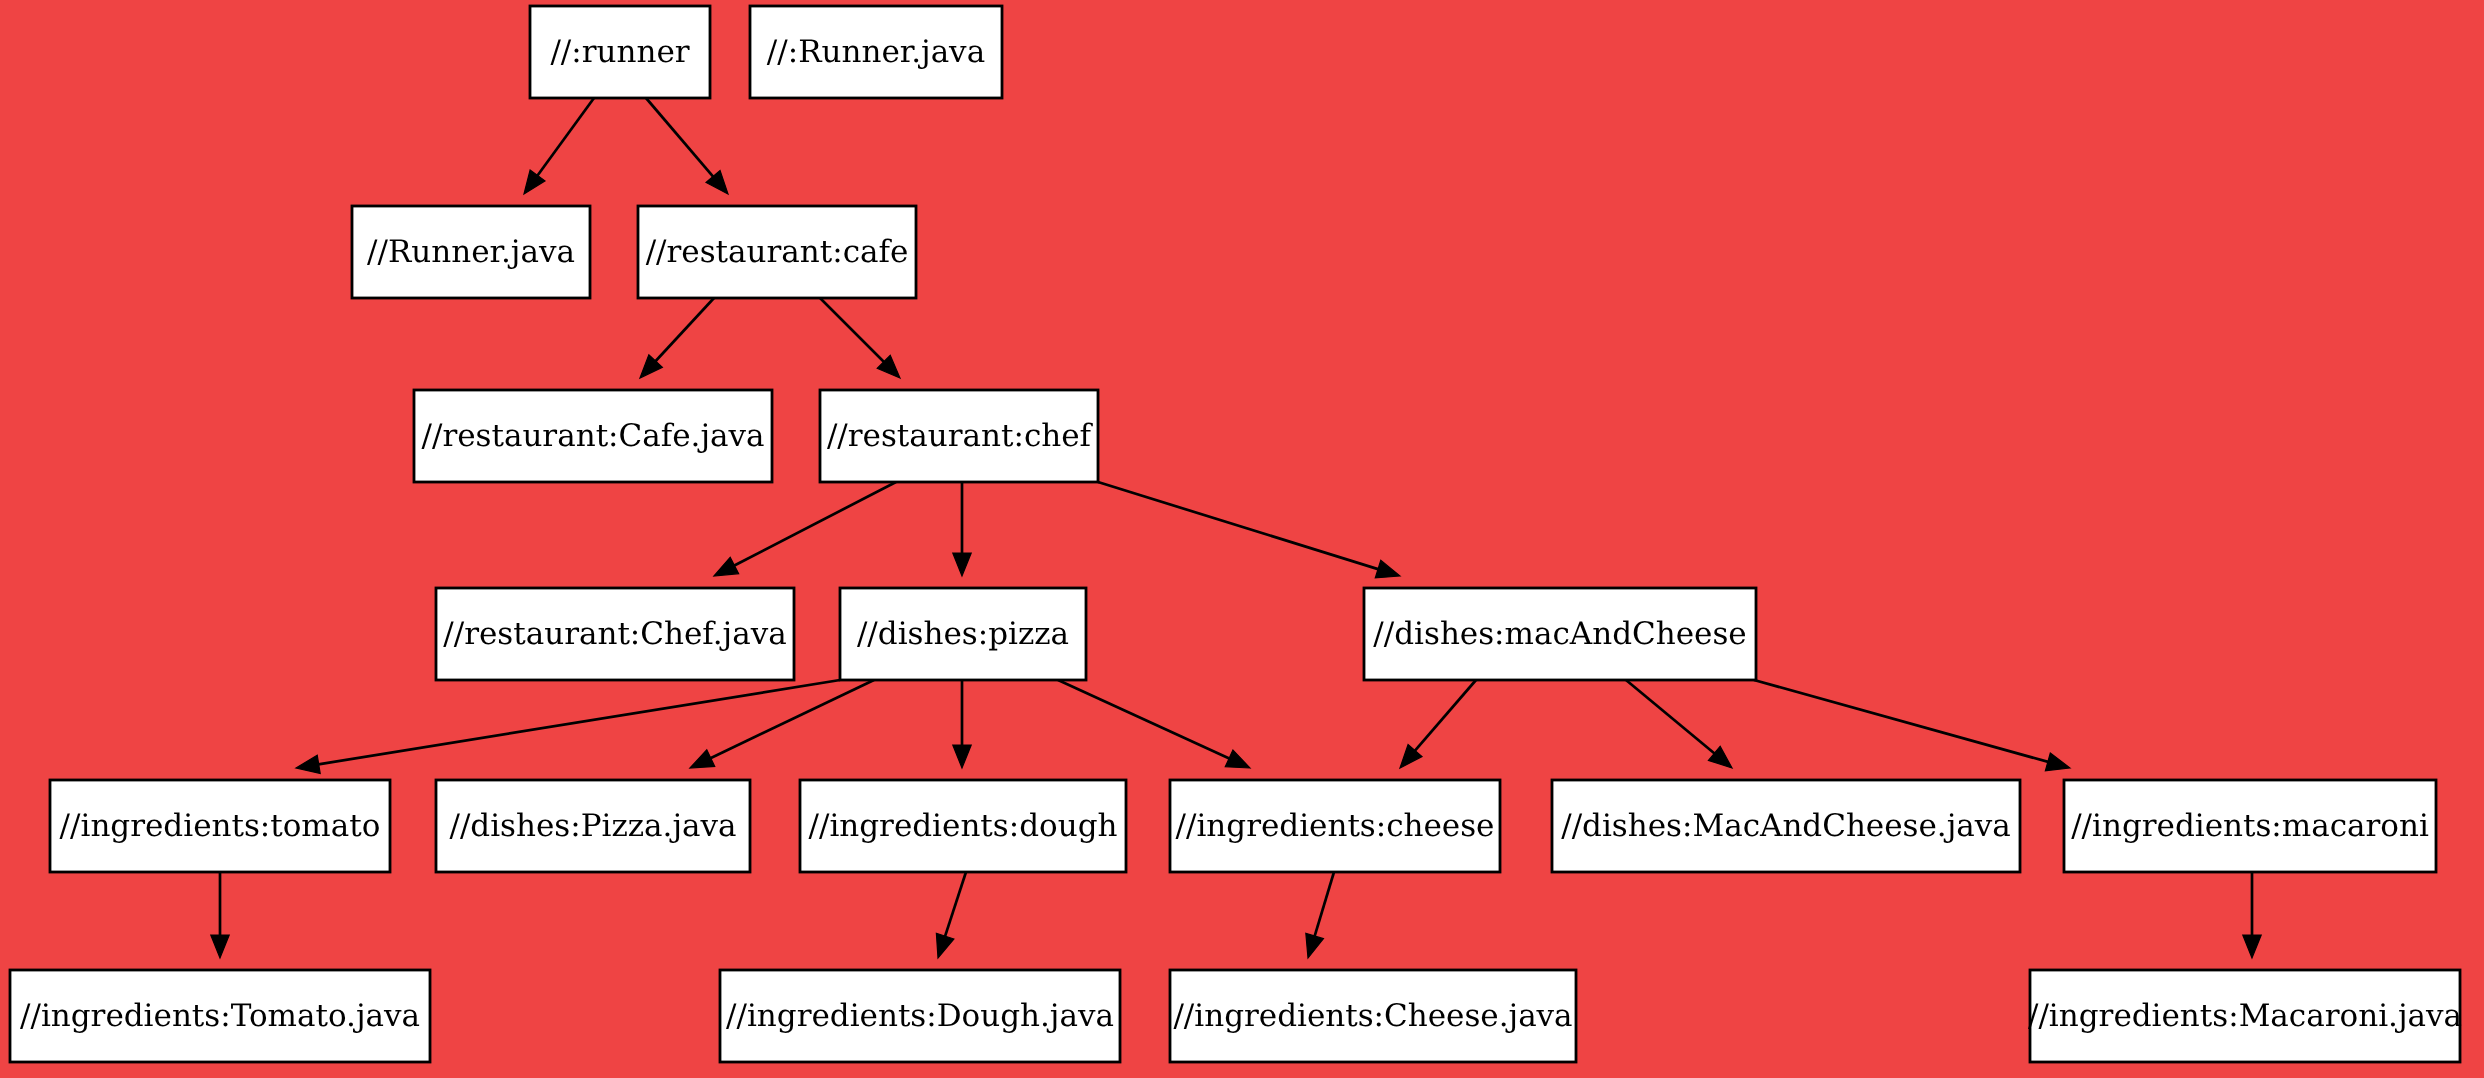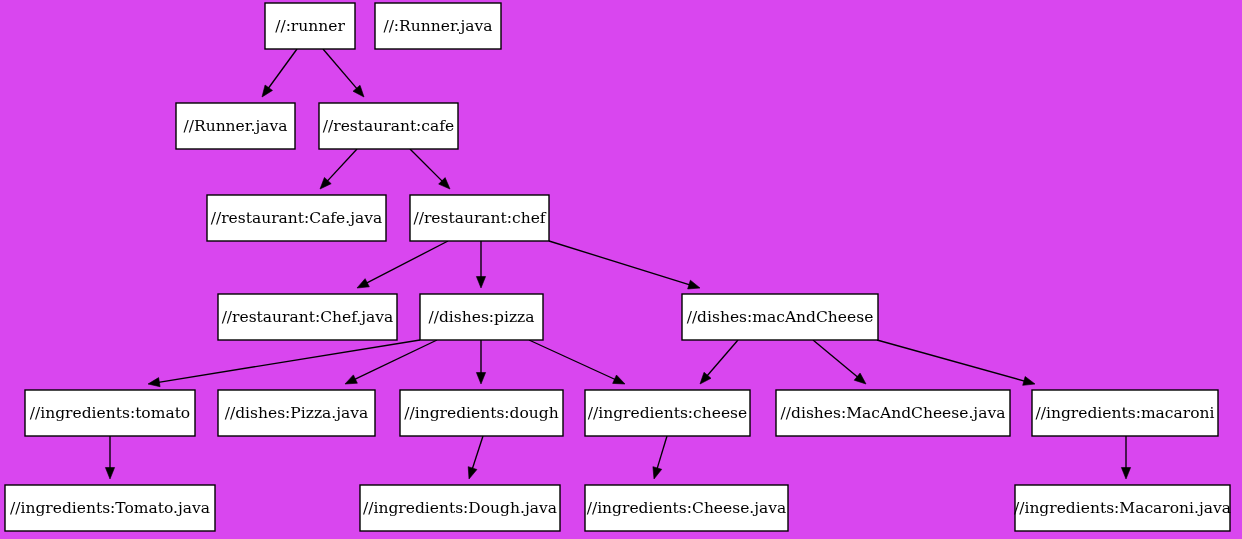--- a/index.html
+++ b/index.html
@@ -10,21 +10,21 @@
   body {
     width: 1242px;
     height: 539px;
     overflow: hidden;
     font-family: "DejaVu Serif", "Liberation Serif", serif;
   }
   #graph-root {
     position: relative;
     width: 1242px;
     height: 539px;
-    background: #d946ef;
+    background: #ef4444;
   }
   svg#graph-canvas {
     position: absolute;
     top: 0;
     left: 0;
     width: 1242px;
     height: 539px;
     display: block;
   }
   .node-box {

